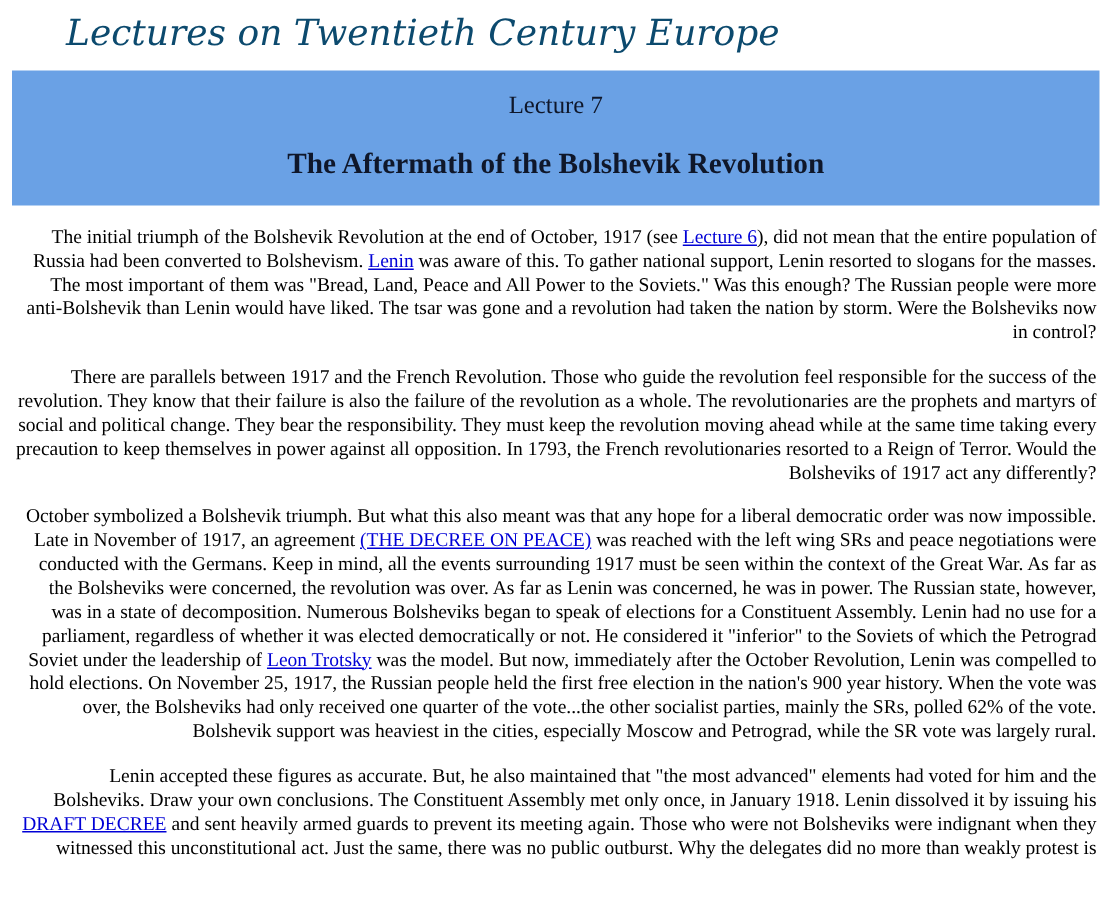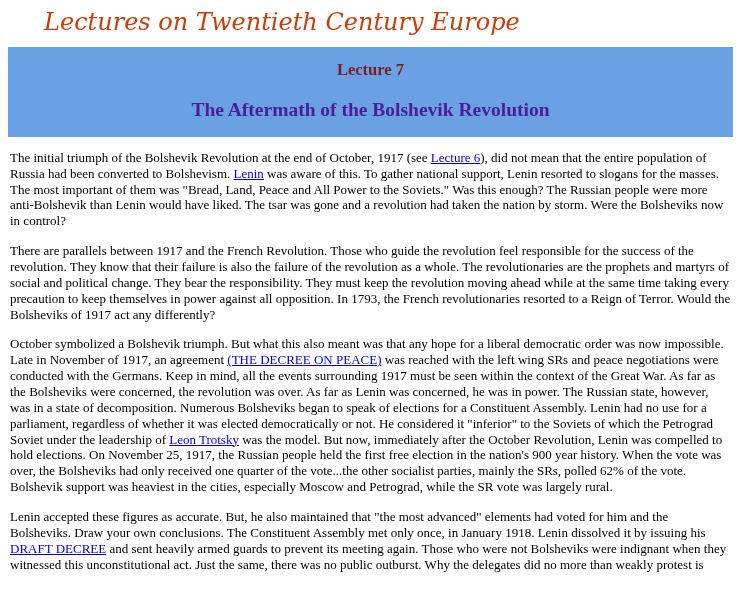--- a/index.html
+++ b/index.html
@@ -33,48 +33,49 @@
     color: var(--title-color);
     margin: 4px 0 0 14px;
     letter-spacing: 1px;
   }
   .site-subtitle {
     font-family: "DejaVu Serif", serif;
     font-style: italic;
     font-weight: normal;
     font-size: 24px;
     line-height: 1.2;
-    color: #c2410c;
+    color: #0c4a6e;
     margin: 2px 0 10px 44px;
   }
   .lecture-banner {
     background: var(--banner-bg);
     margin: 0 8px;
     padding: 13px 10px 16px 10px;
     text-align: center;
   }
   .lecture-number {
-    font-weight: bold;
+    font-weight: normal;
     font-size: 16.5px;
-    color: #7f1d1d;
+    color: #0f172a;
   }
   .lecture-title {
     font-weight: bold;
     font-size: 19.5px;
-    color: #4c1d95;
+    color: #0f172a;
     margin-top: 19px;
   }
   .lecture-content {
     margin: 13px 10px 0 10px;
     font-size: 13px;
     line-height: 1.22;
     text-align: left;
   }
   .lecture-content p {
     margin: 0 0 14px 0;
+    text-align: right;
   }
   a.inline-link {
     color: var(--link-color);
     text-decoration: underline;
     cursor: pointer;
   }
 </style>
 </head>
 <body>
 

